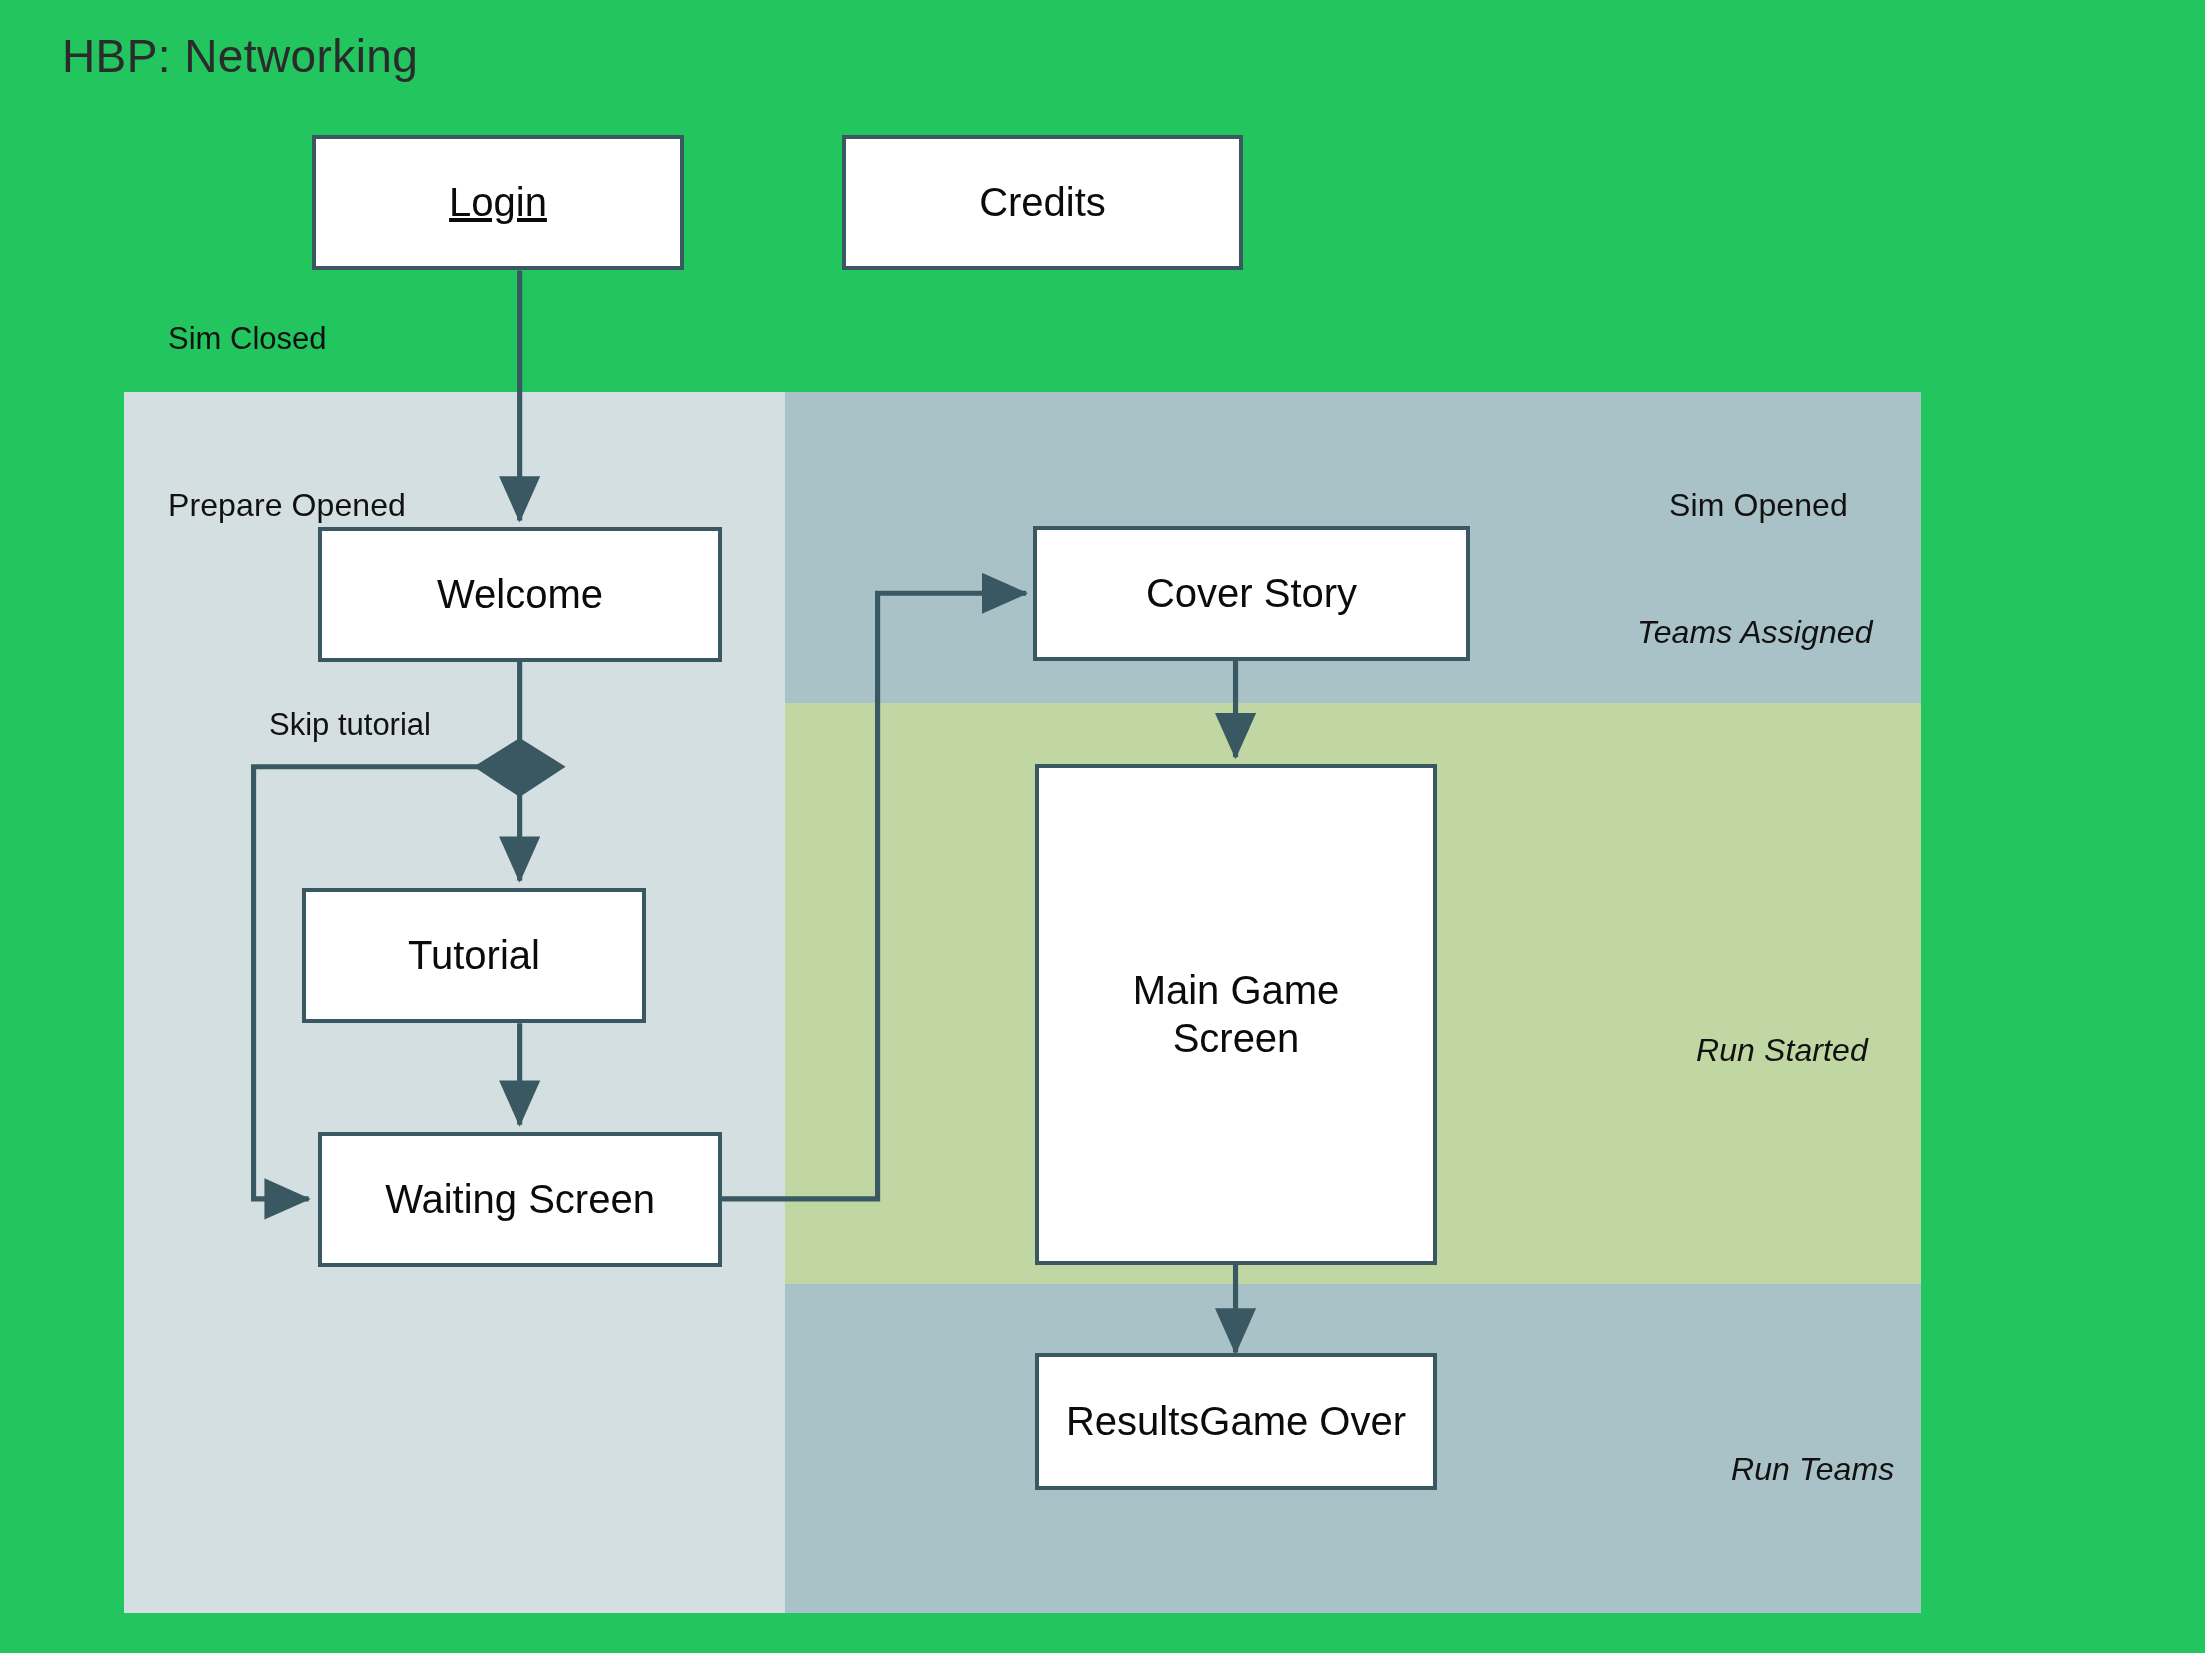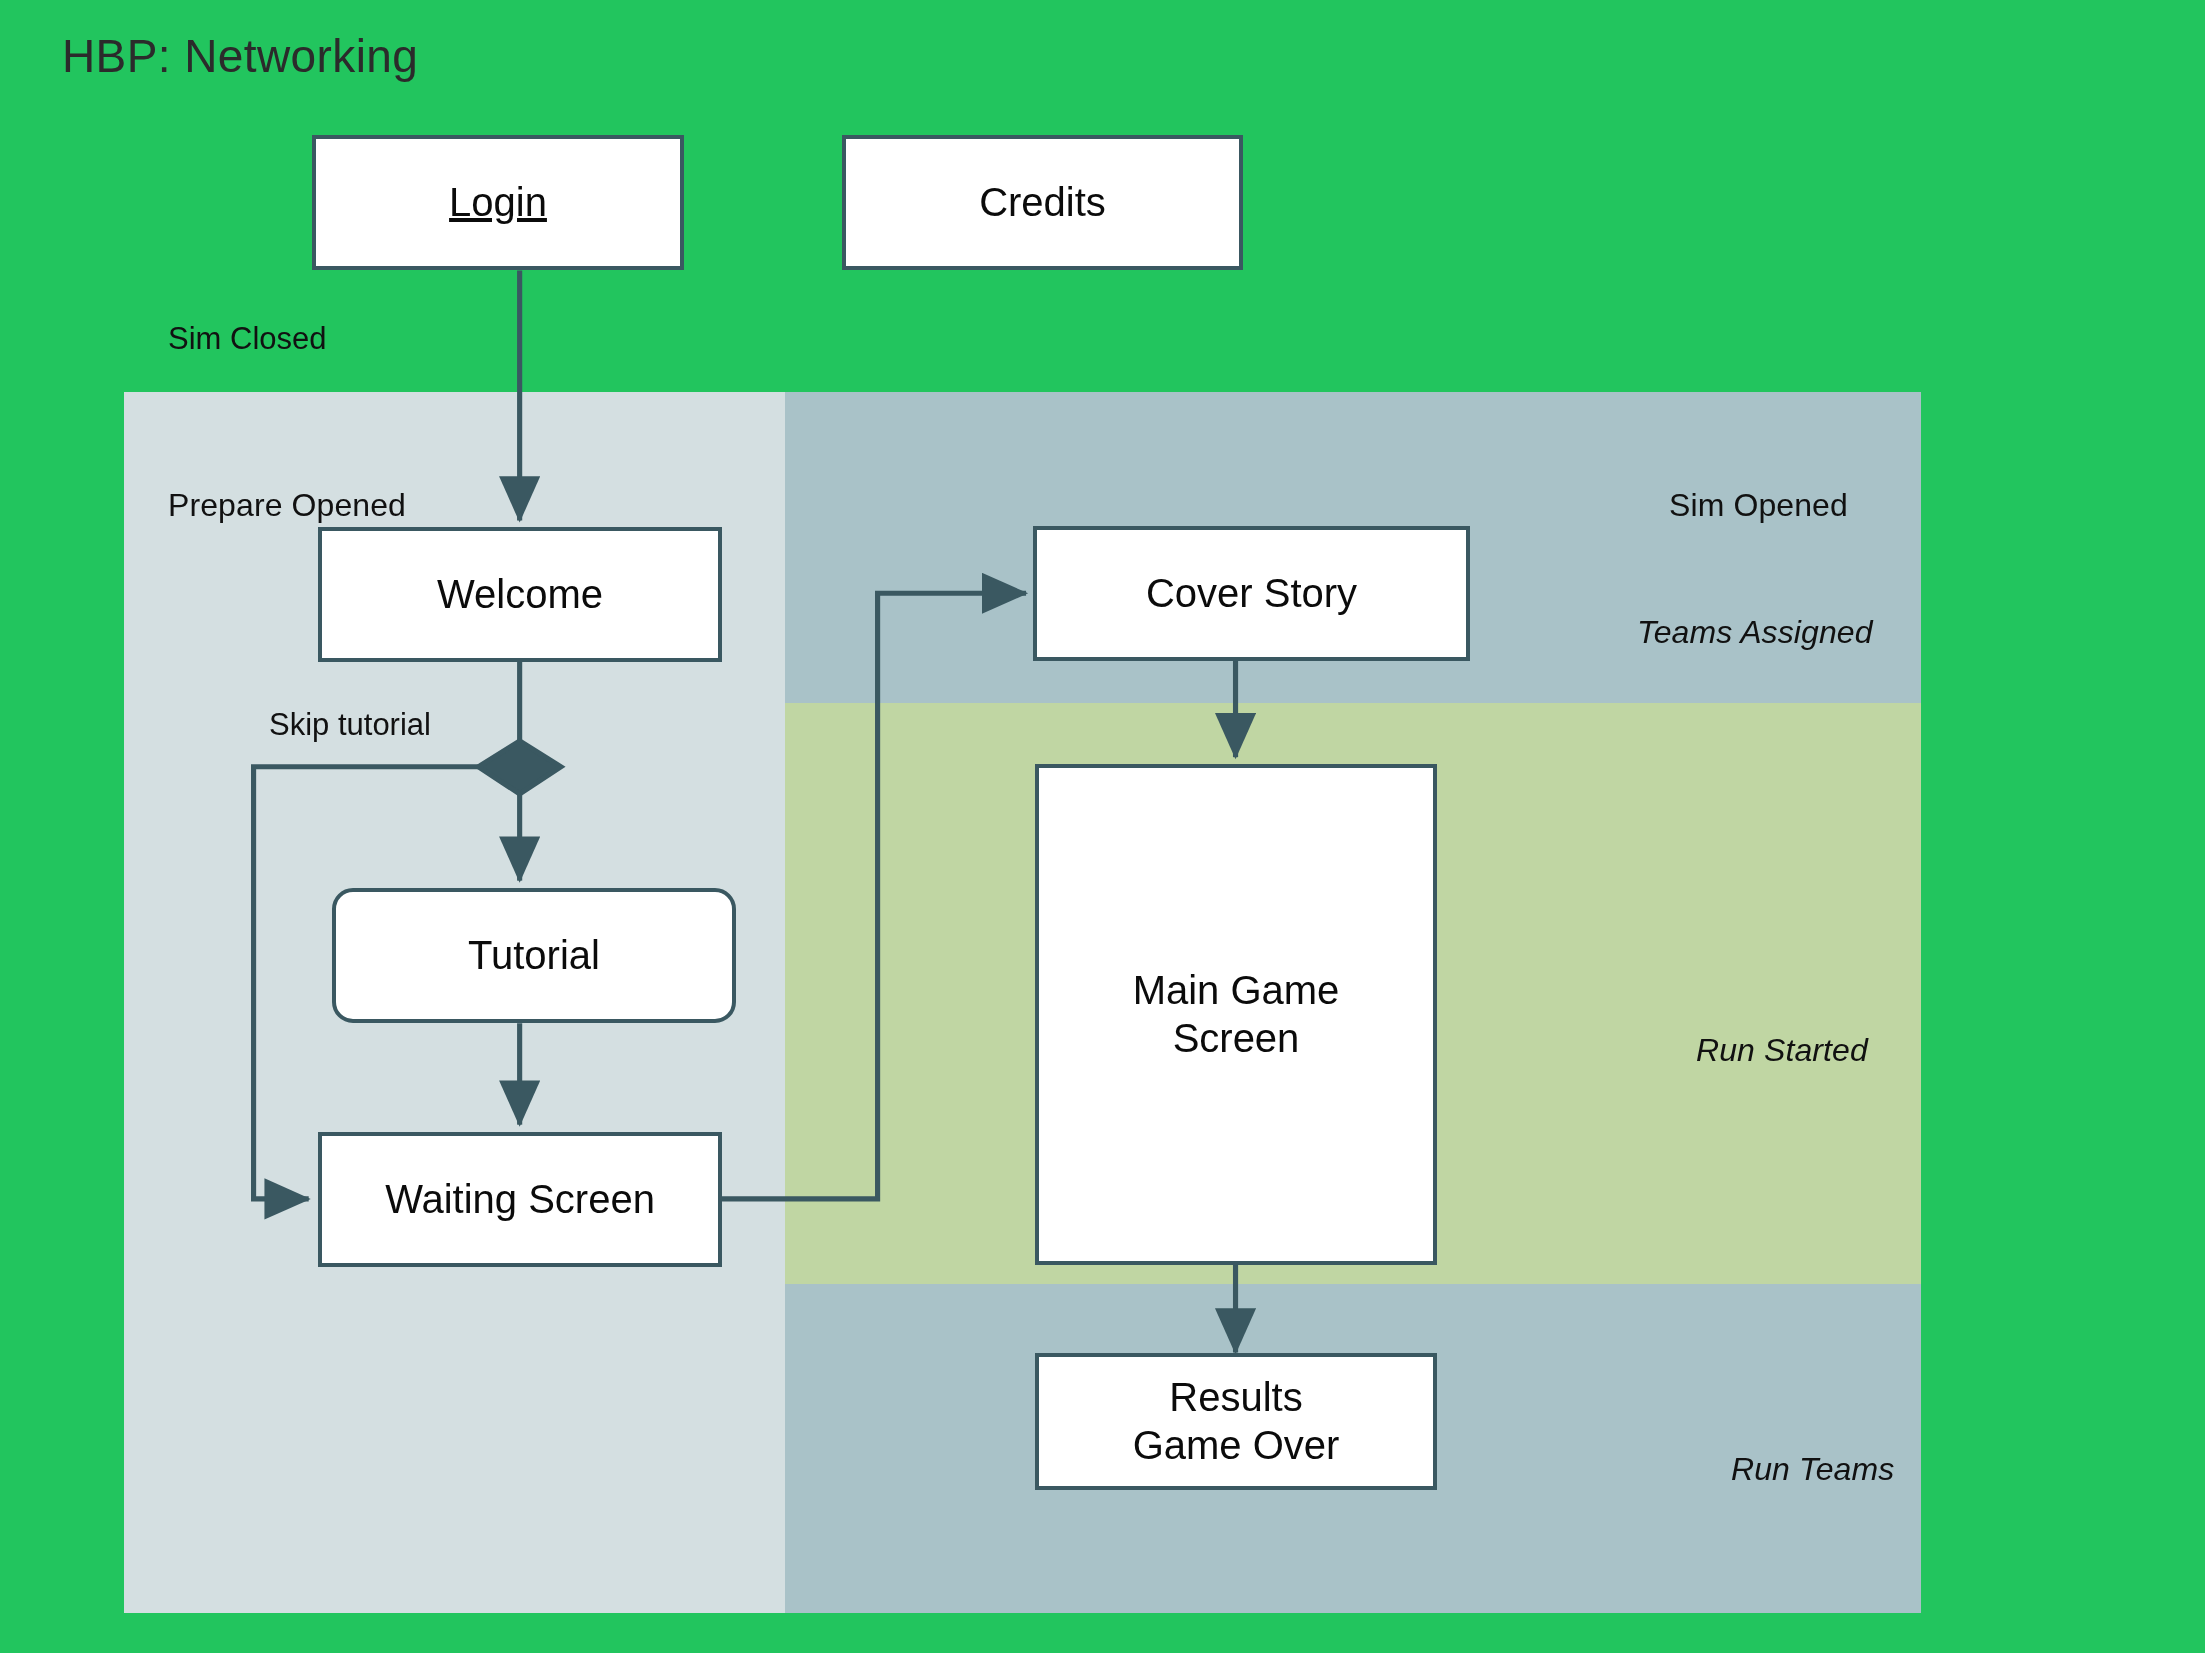--- a/index.html
+++ b/index.html
@@ -77,36 +77,36 @@
   </div>
 
   <div class="node" style="left:842px;top:135px;width:401px;height:135px;">
     <span>Credits</span>
   </div>
 
   <div class="node" style="left:318px;top:527px;width:404px;height:135px;justify-content:center;">
     <span>Welcome</span>
   </div>
 
-  <div class="node" style="left:332px;top:888px;width:404px;height:135px;border-radius:21px;">
+  <div class="node" style="left:302px;top:888px;width:344px;height:135px;">
     <span>Tutorial</span>
   </div>
 
   <div class="node" style="left:318px;top:1132px;width:404px;height:135px;">
     <span>Waiting Screen</span>
   </div>
 
   <div class="node" style="left:1033px;top:526px;width:437px;height:135px;">
     <span>Cover Story</span>
   </div>
 
   <div class="node" style="left:1035px;top:764px;width:402px;height:501px;flex-direction:column;">
     <span>Main Game</span>
     <span>Screen</span>
   </div>
 
-  <div class="node" style="left:1035px;top:1353px;width:402px;height:137px;flex-direction:column;">
+  <div class="node" style="left:1035px;top:1353px;width:402px;height:137px;flex-direction:row;">
     <span>Results</span>
     <span>Game Over</span>
   </div>
 
 </div>
 
 
 </body></html>

